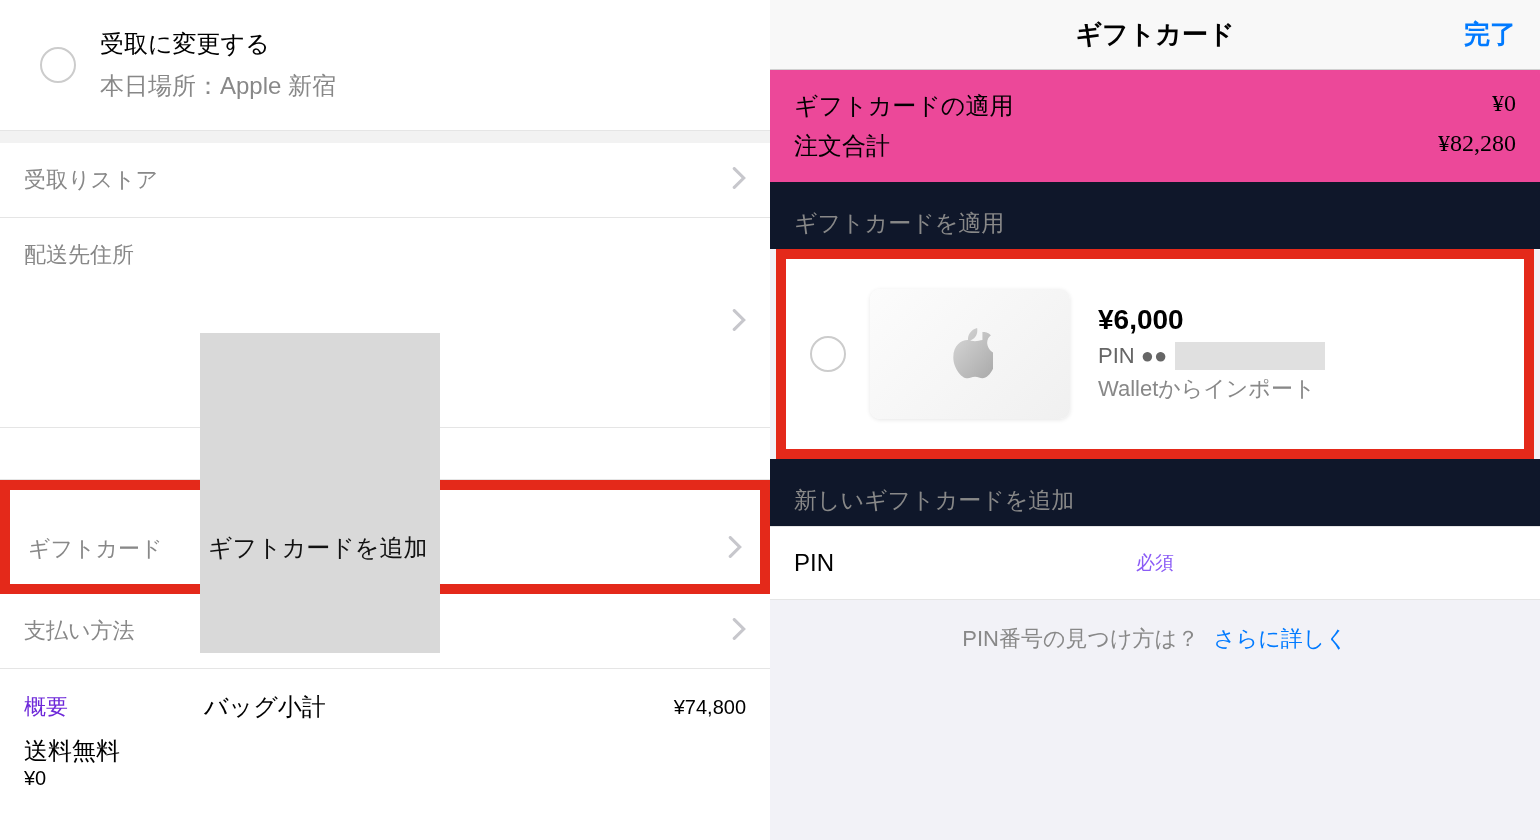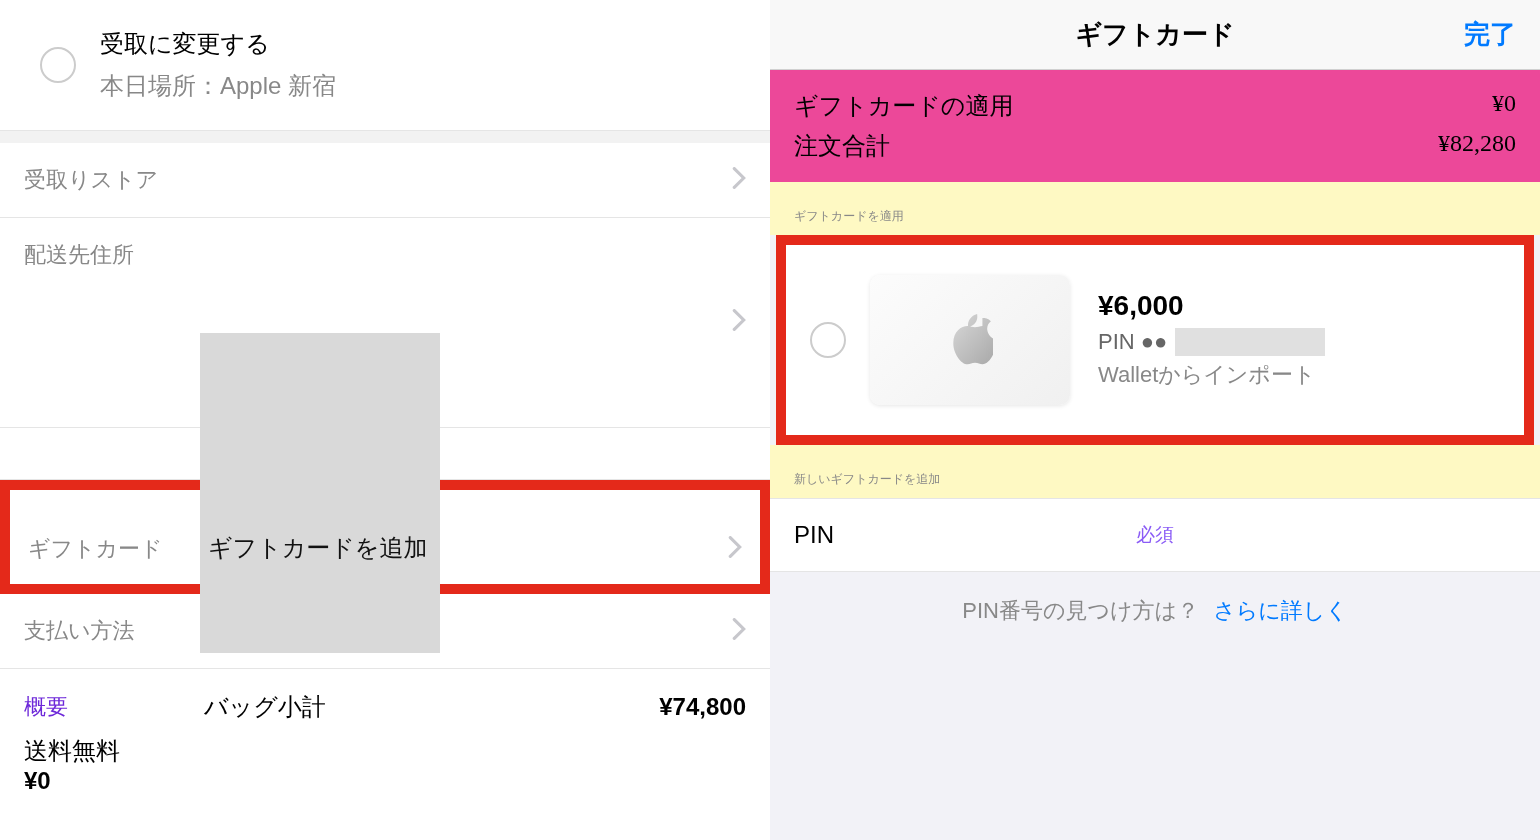--- a/index.html
+++ b/index.html
@@ -107,22 +107,22 @@
       width: 180px;
       font-size: 22px;
       color: #6d28d9;
     }
     .summary-item {
       flex: 1;
       font-size: 24px;
       font-weight: 500;
     }
     .summary-val {
-      font-size: 24px;
-      font-weight: 700;
+      font-size: 20px;
+      font-weight: 400;
     }
     .summary-row2 {
       display: flex;
       padding: 8px 24px;
       flex-direction: column;
     }
     
     
     .nav-bar {
       height: 70px;
@@ -149,23 +149,23 @@
     }
     .total-row {
       display: flex;
       justify-content: space-between;
       font-size: 24px;
       padding: 4px 0;
     }
     
     .section-header {
       padding: 26px 24px 10px 24px;
-      font-size: 12px;
+      font-size: 23px;
       color: #888;
-      background: #fef9c3;
+      background: #0f172a;
     }
     
     .gift-card-box {
       border: 10px solid #e4291a;
       margin: 0 6px;
     }
     .gift-card-inner {
       background: #fff;
       padding: 30px 24px;
       display: flex;

